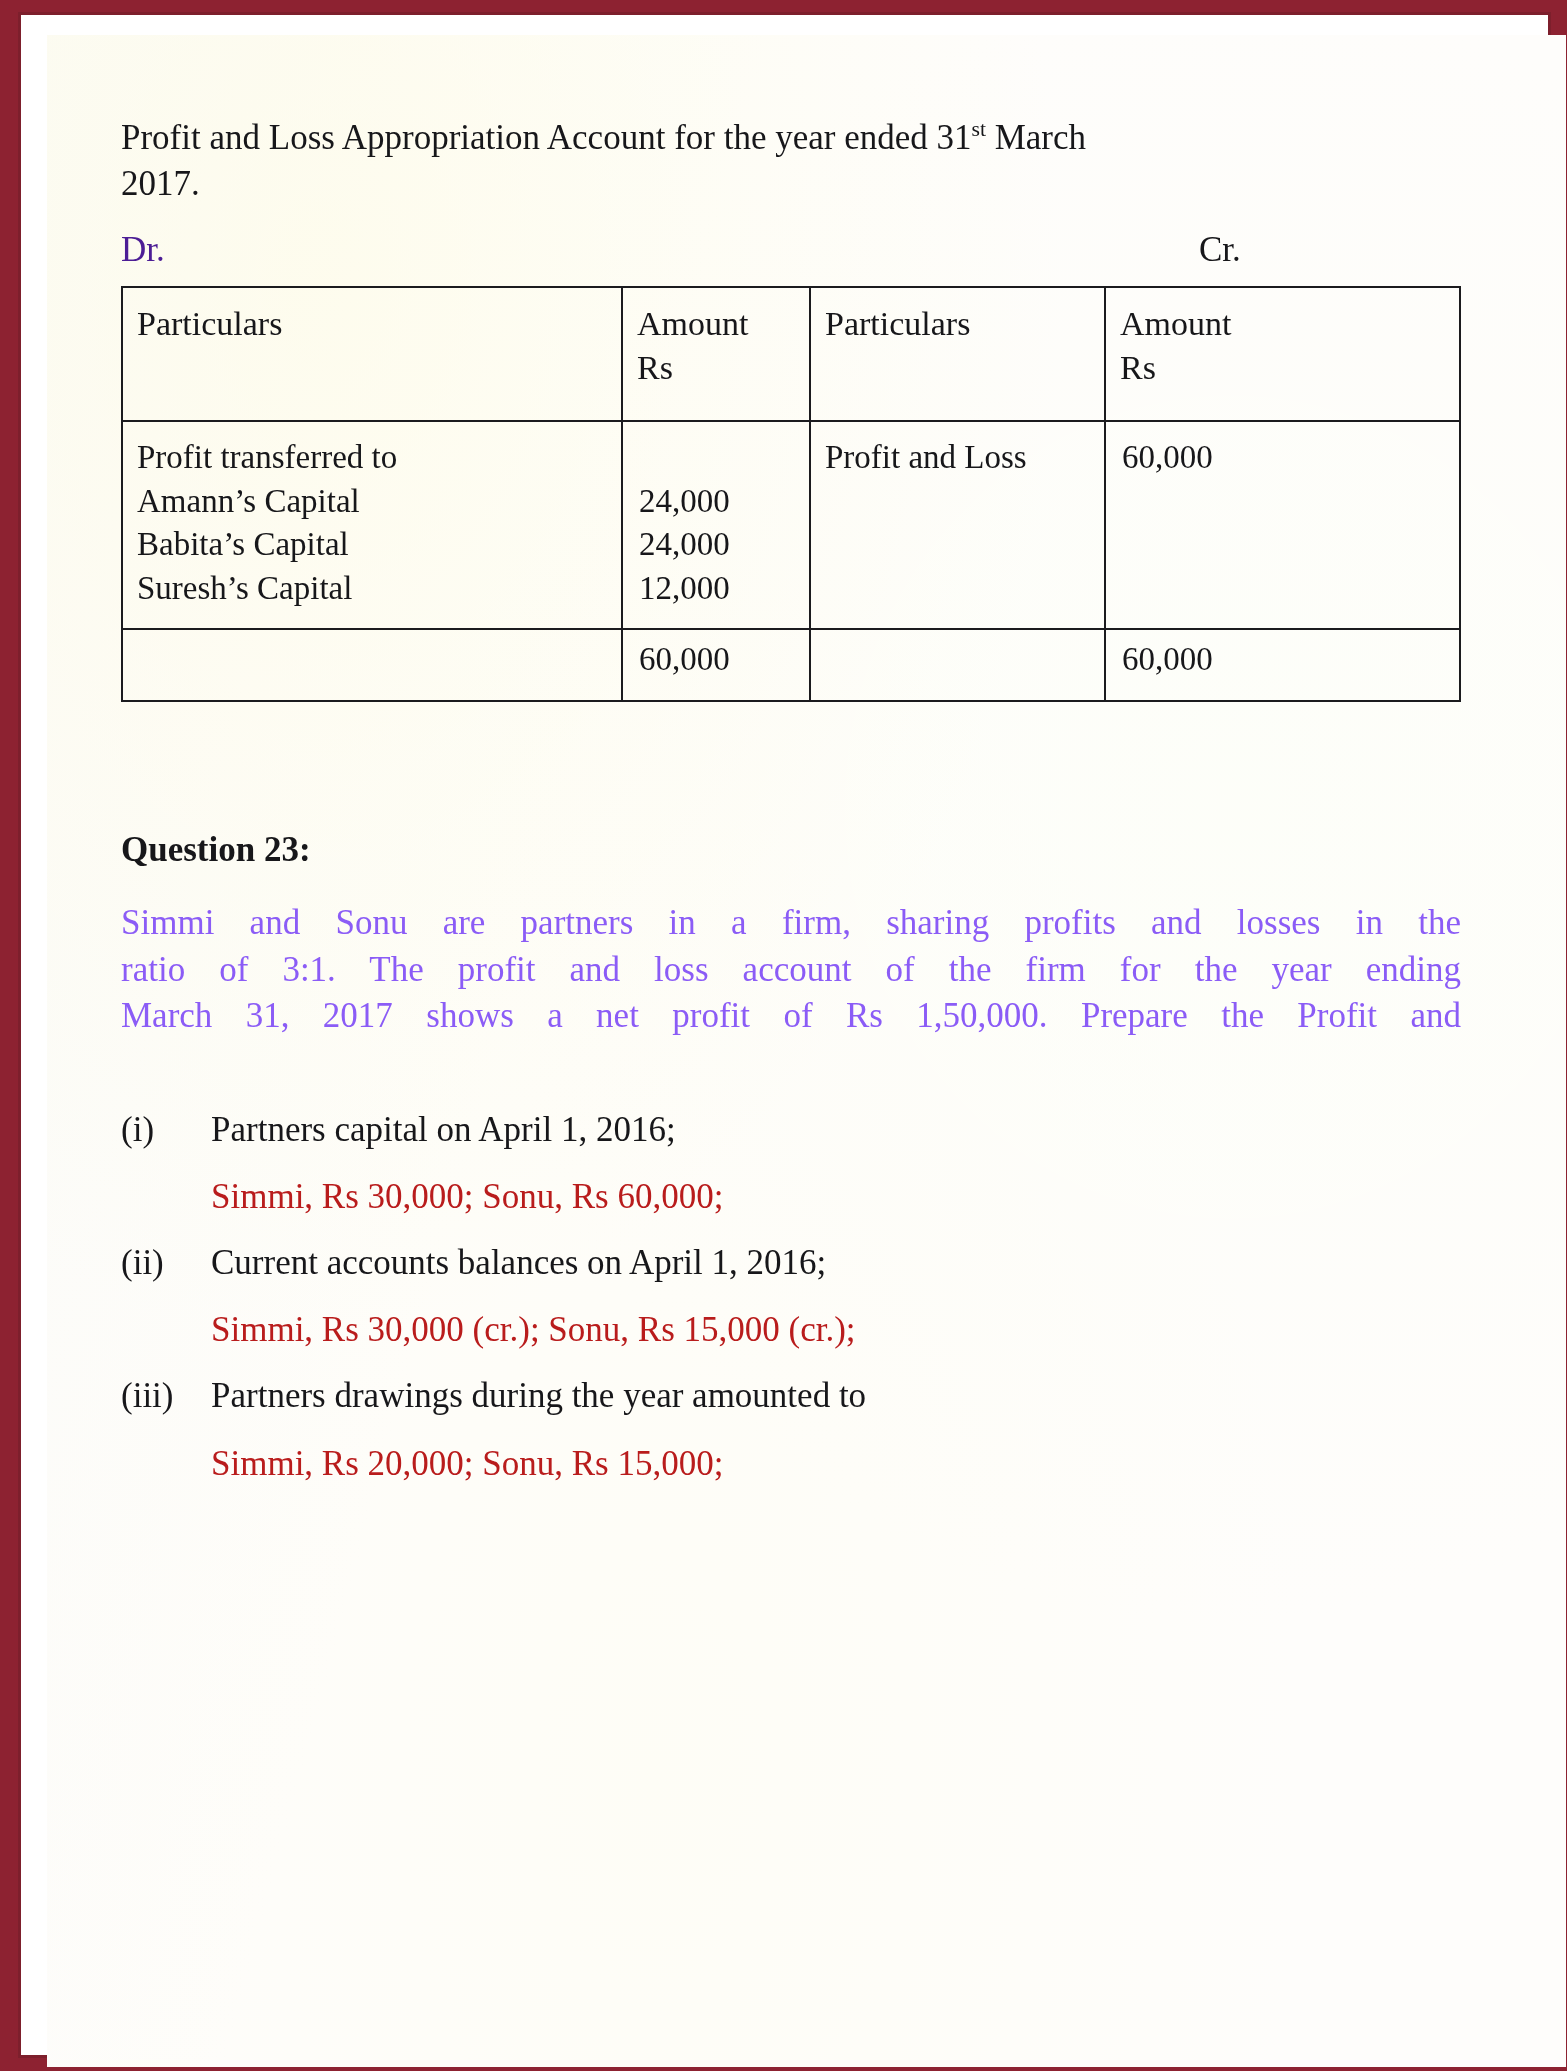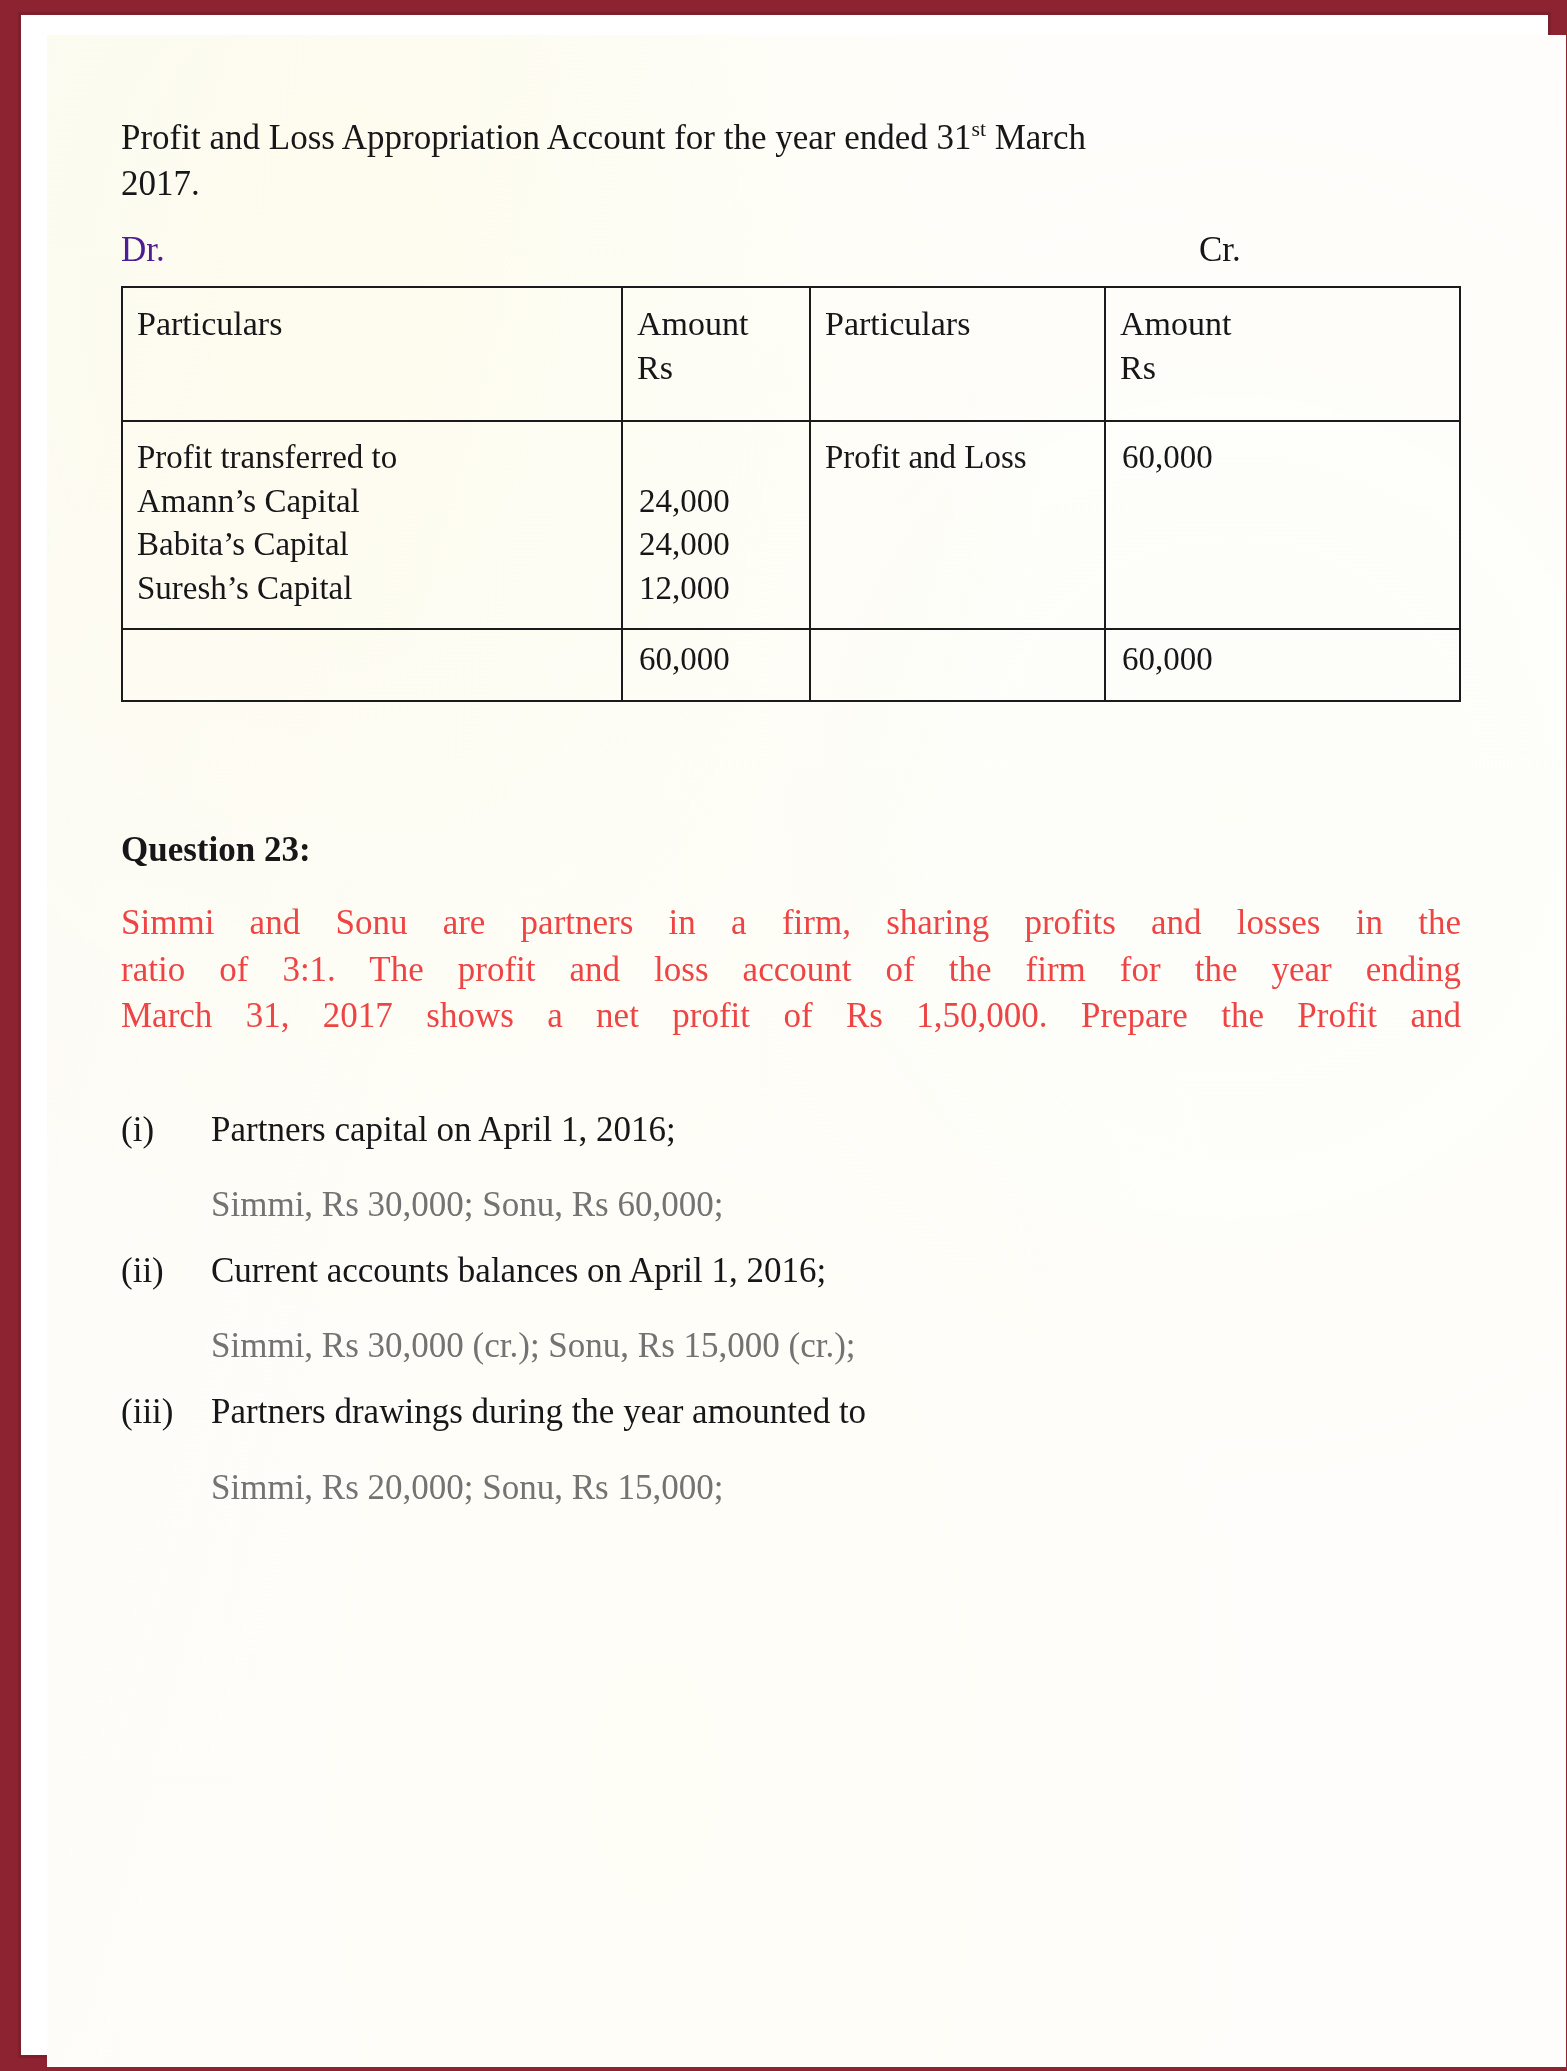--- a/index.html
+++ b/index.html
@@ -140,21 +140,21 @@
   #question-block { margin-top: 128px; }
   #question-heading {
     font-weight: bold;
     font-size: 35px;
     color: #17171a;
     margin-bottom: 30px;
   }
   #question-body {
     font-size: 35px;
     line-height: 1.33;
-    color: #ef4444;
+    color: #8b5cf6;
     margin-top: 24px;
   }
   #question-body .jline {
     display: block;
     text-align: justify;
     text-align-last: justify;
     white-space: nowrap;
   }
   #question-body .jline.last {
     text-align-last: left;
@@ -177,22 +177,22 @@
     position: absolute;
     left: 0; top: 0;
     width: 84px;
     font-size: 35px;
     color: #17171a;
   }
   .roman-sub {
     padding-left: 90px;
     font-size: 35px;
     line-height: 1.36;
-    color: #737373;
-    margin-top: 28px;
+    color: #b91c1c;
+    margin-top: 20px;
     margin-bottom: 18px;
   }
 </style>
 </head>
 <body>
 
 <div id="page-frame">
   <div id="page-outer-rule">
     <div id="page-sheet">
       <div id="scan-tint"></div>

